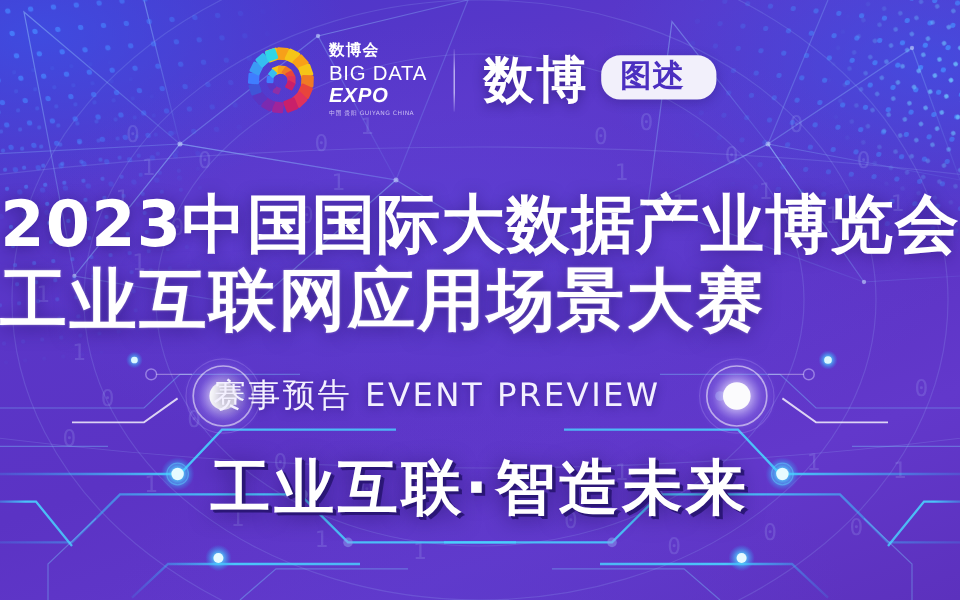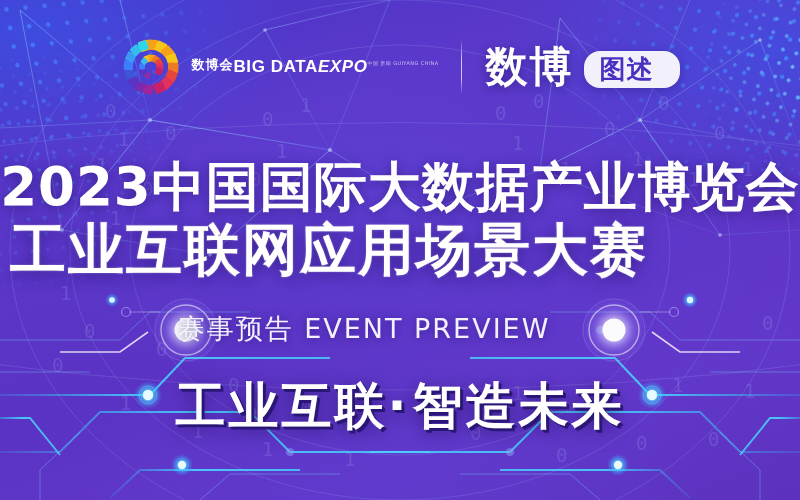--- a/index.html
+++ b/index.html
@@ -60,37 +60,37 @@
   
   .content{position:absolute;left:0;top:0;width:800px;height:500px;}
 
   
   .logo-row{
     position:absolute;left:0;top:32px;width:800px;height:70px;
     display:flex;align-items:center;justify-content:center;gap:0;
   }
   .bde-logo{display:flex;align-items:center;gap:9px;}
   .bde-mark{width:62px;height:60px;position:relative;flex:0 0 auto;}
-  .bde-text{display:flex;flex-direction:row;justify-content:center;line-height:1;}
+  .bde-text{display:flex;flex-direction:column;justify-content:center;line-height:1;}
   .bde-cn{
     font-size:13px;color:#fff;font-weight:700;letter-spacing:1px;
     margin-bottom:4px;font-family:"DejaVu Sans",sans-serif;
   }
-  .bde-en1{font-size:17px;color:#fff;font-weight:700;letter-spacing:.6px;line-height:1.05;}
+  .bde-en1{font-size:17px;color:#fff;font-weight:400;letter-spacing:.6px;line-height:1.05;}
   .bde-en2{font-size:17px;color:#fff;font-weight:700;letter-spacing:.6px;line-height:1.1;font-style:italic;}
   .bde-sub{
     font-size:5px;color:#c9bdf2;letter-spacing:.4px;margin-top:3px;
     font-family:"DejaVu Sans",sans-serif;white-space:nowrap;
   }
   .divider{
     width:1px;height:52px;margin:0 24px 0 22px;
     background:linear-gradient(to bottom, rgba(200,200,255,0.15), rgba(225,225,255,0.85) 35%, rgba(225,225,255,0.85) 70%, rgba(200,200,255,0.15));
     flex:0 0 auto;
   }
-  .brand{display:flex;align-items:flex-end;gap:10px;}
+  .brand{display:flex;align-items:flex-start;gap:10px;}
   .brand-cn{
     font-family:"DejaVu Sans",sans-serif;
     font-size:42px;font-weight:700;color:#fff;letter-spacing:2px;line-height:1;
     text-shadow:0 2px 10px rgba(20,10,70,0.45);
   }
   .brand-pill{
     background:#f2f0fb;border-radius:16px;
     padding:5px 26px 6px 16px;
     display:flex;align-items:center;justify-content:center;
     box-shadow:0 2px 10px rgba(25,10,80,0.28);
@@ -107,21 +107,20 @@
     font-size:53px;font-weight:700;color:#ffffff;letter-spacing:1px;
     text-shadow:0 2px 12px rgba(30,12,90,0.5);
     white-space:nowrap;
   }
   .title2{
     position:absolute;left:0;top:213px;width:636px;text-align:center;
     font-family:"DejaVu Sans",sans-serif;
     font-size:56px;font-weight:700;color:#ffffff;letter-spacing:2px;
     text-shadow:0 3px 16px rgba(25,8,85,0.55), 0 0 2px rgba(255,255,255,0.5);
     white-space:nowrap;
-    padding-left:10px;
   }
 
   
   .preview{
     position:absolute;left:0;top:311px;width:728px;text-align:center;
     font-family:"DejaVu Sans",sans-serif;
     font-size:27px;font-weight:400;color:#f3f0ff;letter-spacing:2px;
     text-shadow:0 1px 8px rgba(25,8,85,0.5);
     white-space:nowrap;
   }

